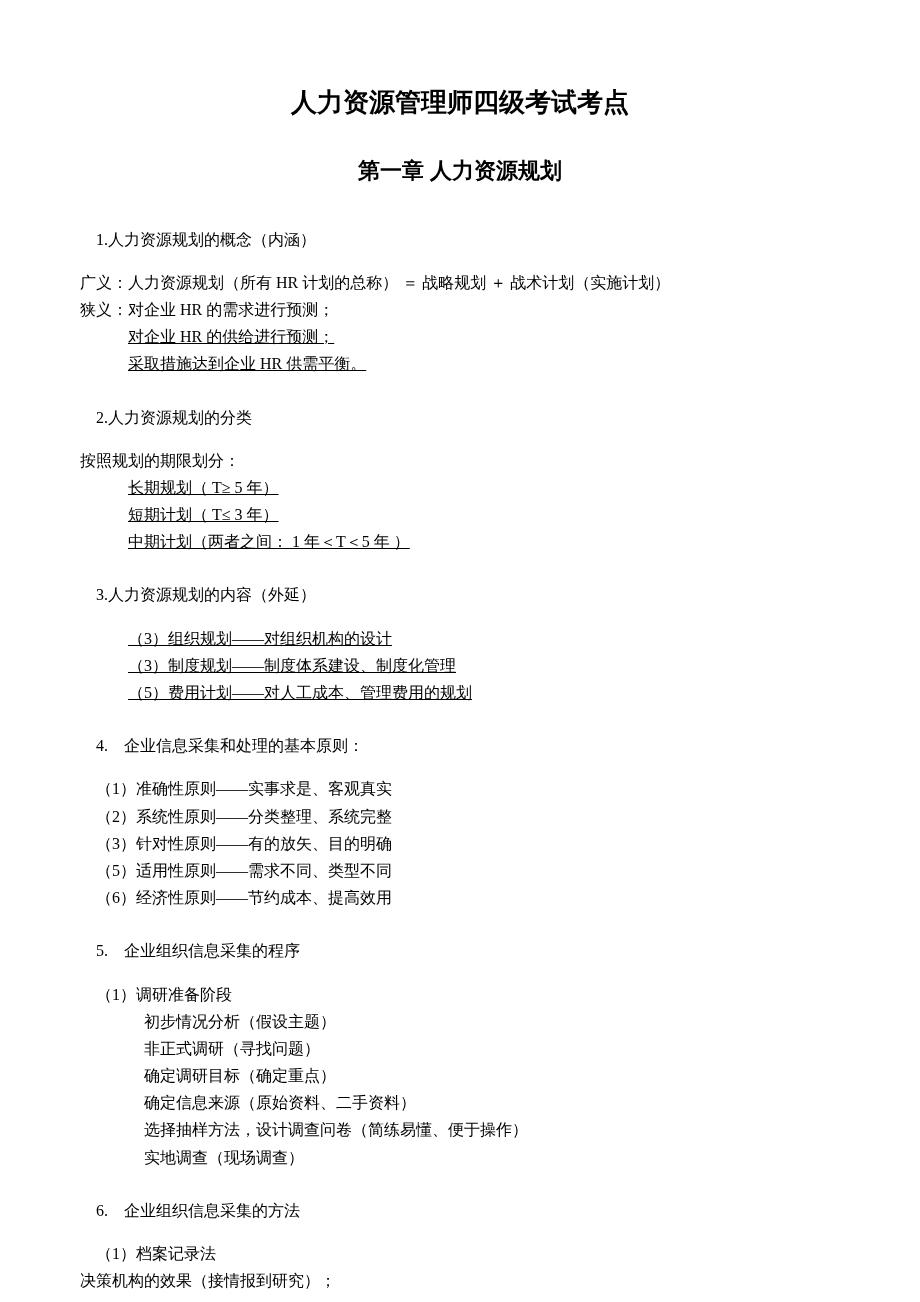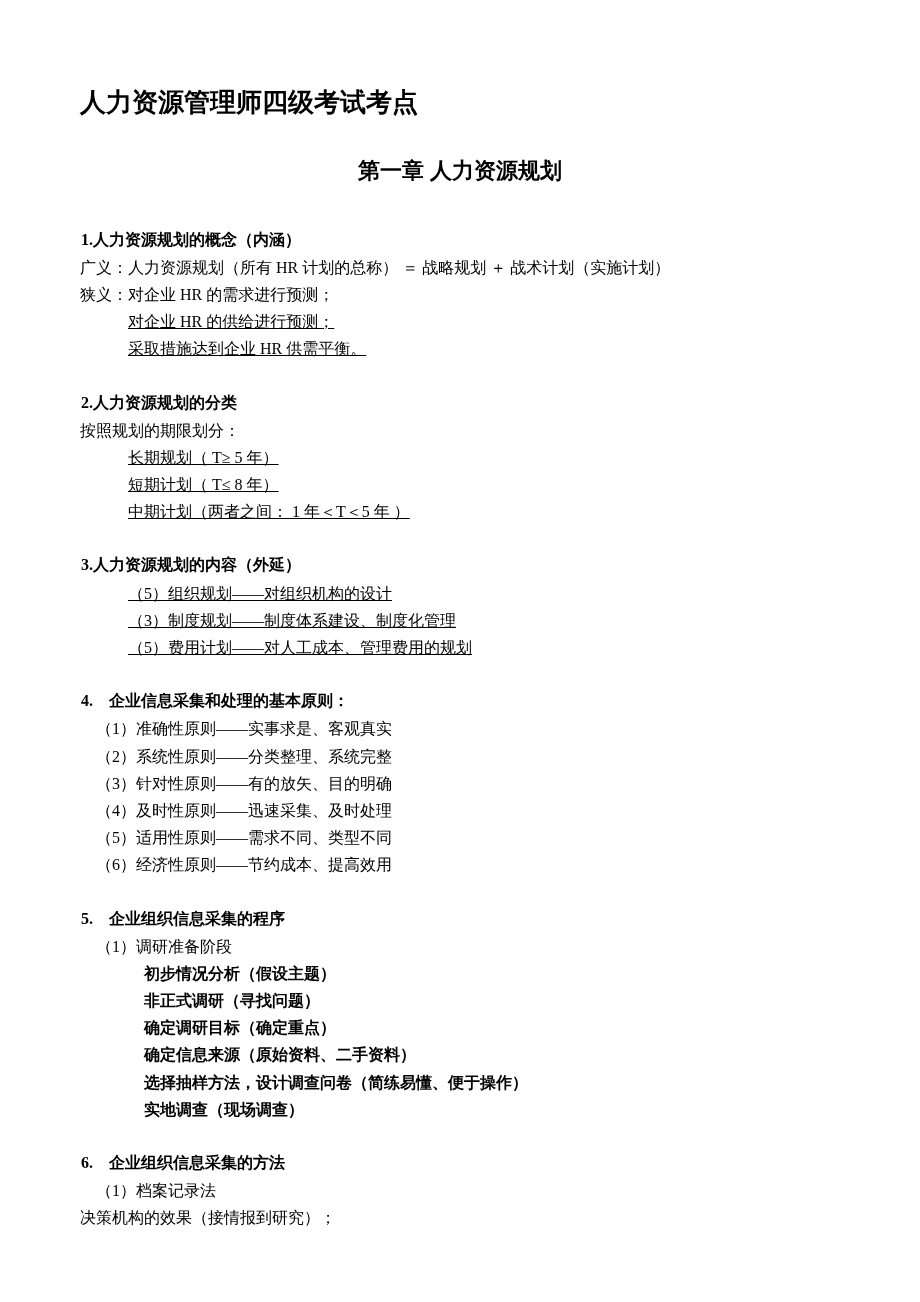--- a/index.html
+++ b/index.html
@@ -7,89 +7,86 @@
       padding: 80px 80px 50px 80px;
       font-family: "SimSun", "宋体", serif;
       font-size: 16px;
       line-height: 1.7;
       color: #000;
       background: #fff;
       width: 920px;
       box-sizing: border-box;
     }
     .doc-title {
-      text-align: left;
+      text-align: center;
       font-size: 26px;
       font-weight: bold;
       font-family: "SimHei", "黑体", sans-serif;
       margin-bottom: 28px;
     }
     .doc-subtitle {
       text-align: center;
       font-size: 22px;
       font-weight: bold;
       font-family: "SimHei", "黑体", sans-serif;
       margin-bottom: 36px;
     }
     .section {
       margin-bottom: 26px;
     }
     .heading {
-      margin: 1px;
-      font-weight: bold;
+      margin: 16px;
     }
     .line {
       margin: 0;
       white-space: pre-wrap;
     }
     .indent1 {
       padding-left: 3em;
       text-decoration: underline;
     }
     .indent-small {
       padding-left: 1em;
     }
     .indent2 {
       padding-left: 4em;
-      font-weight: bold;
     }
   </style>
 </head>
 <body>
 
 <div class="doc-title">人力资源管理师四级考试考点</div>
 <div class="doc-subtitle">第一章 人力资源规划</div>
 
 <div id="content">
     <div class="section">
       <p class="heading">1.人力资源规划的概念（内涵）</p>
       <p class="line">广义：人力资源规划（所有 HR 计划的总称） ＝ 战略规划 ＋ 战术计划（实施计划）</p>
       <p class="line">狭义：对企业 HR 的需求进行预测；</p>
       <p class="line indent1">对企业 HR 的供给进行预测；</p>
       <p class="line indent1">采取措施达到企业 HR 供需平衡。</p>
     </div>
     <div class="section">
       <p class="heading">2.人力资源规划的分类</p>
       <p class="line">按照规划的期限划分：</p>
       <p class="line indent1">长期规划（ T≥ 5 年）</p>
-      <p class="line indent1">短期计划（ T≤ 8 年）</p>
+      <p class="line indent1">短期计划（ T≤ 3 年）</p>
       <p class="line indent1">中期计划（两者之间： 1 年＜T＜5 年 ）</p>
     </div>
     <div class="section">
       <p class="heading">3.人力资源规划的内容（外延）</p>
-      <p class="line indent1">（5）组织规划——对组织机构的设计</p>
+      <p class="line indent1">（3）组织规划——对组织机构的设计</p>
       <p class="line indent1">（3）制度规划——制度体系建设、制度化管理</p>
       <p class="line indent1">（5）费用计划——对人工成本、管理费用的规划</p>
     </div>
     <div class="section">
       <p class="heading">4.　企业信息采集和处理的基本原则：</p>
       <p class="line indent-small">（1）准确性原则——实事求是、客观真实</p>
       <p class="line indent-small">（2）系统性原则——分类整理、系统完整</p>
       <p class="line indent-small">（3）针对性原则——有的放矢、目的明确</p>
-      <p class="line indent-small">（4）及时性原则——迅速采集、及时处理</p>
       <p class="line indent-small">（5）适用性原则——需求不同、类型不同</p>
       <p class="line indent-small">（6）经济性原则——节约成本、提高效用</p>
     </div>
     <div class="section">
       <p class="heading">5.　企业组织信息采集的程序</p>
       <p class="line indent-small">（1）调研准备阶段</p>
       <p class="line indent2">初步情况分析（假设主题）</p>
       <p class="line indent2">非正式调研（寻找问题）</p>
       <p class="line indent2">确定调研目标（确定重点）</p>
       <p class="line indent2">确定信息来源（原始资料、二手资料）</p>

